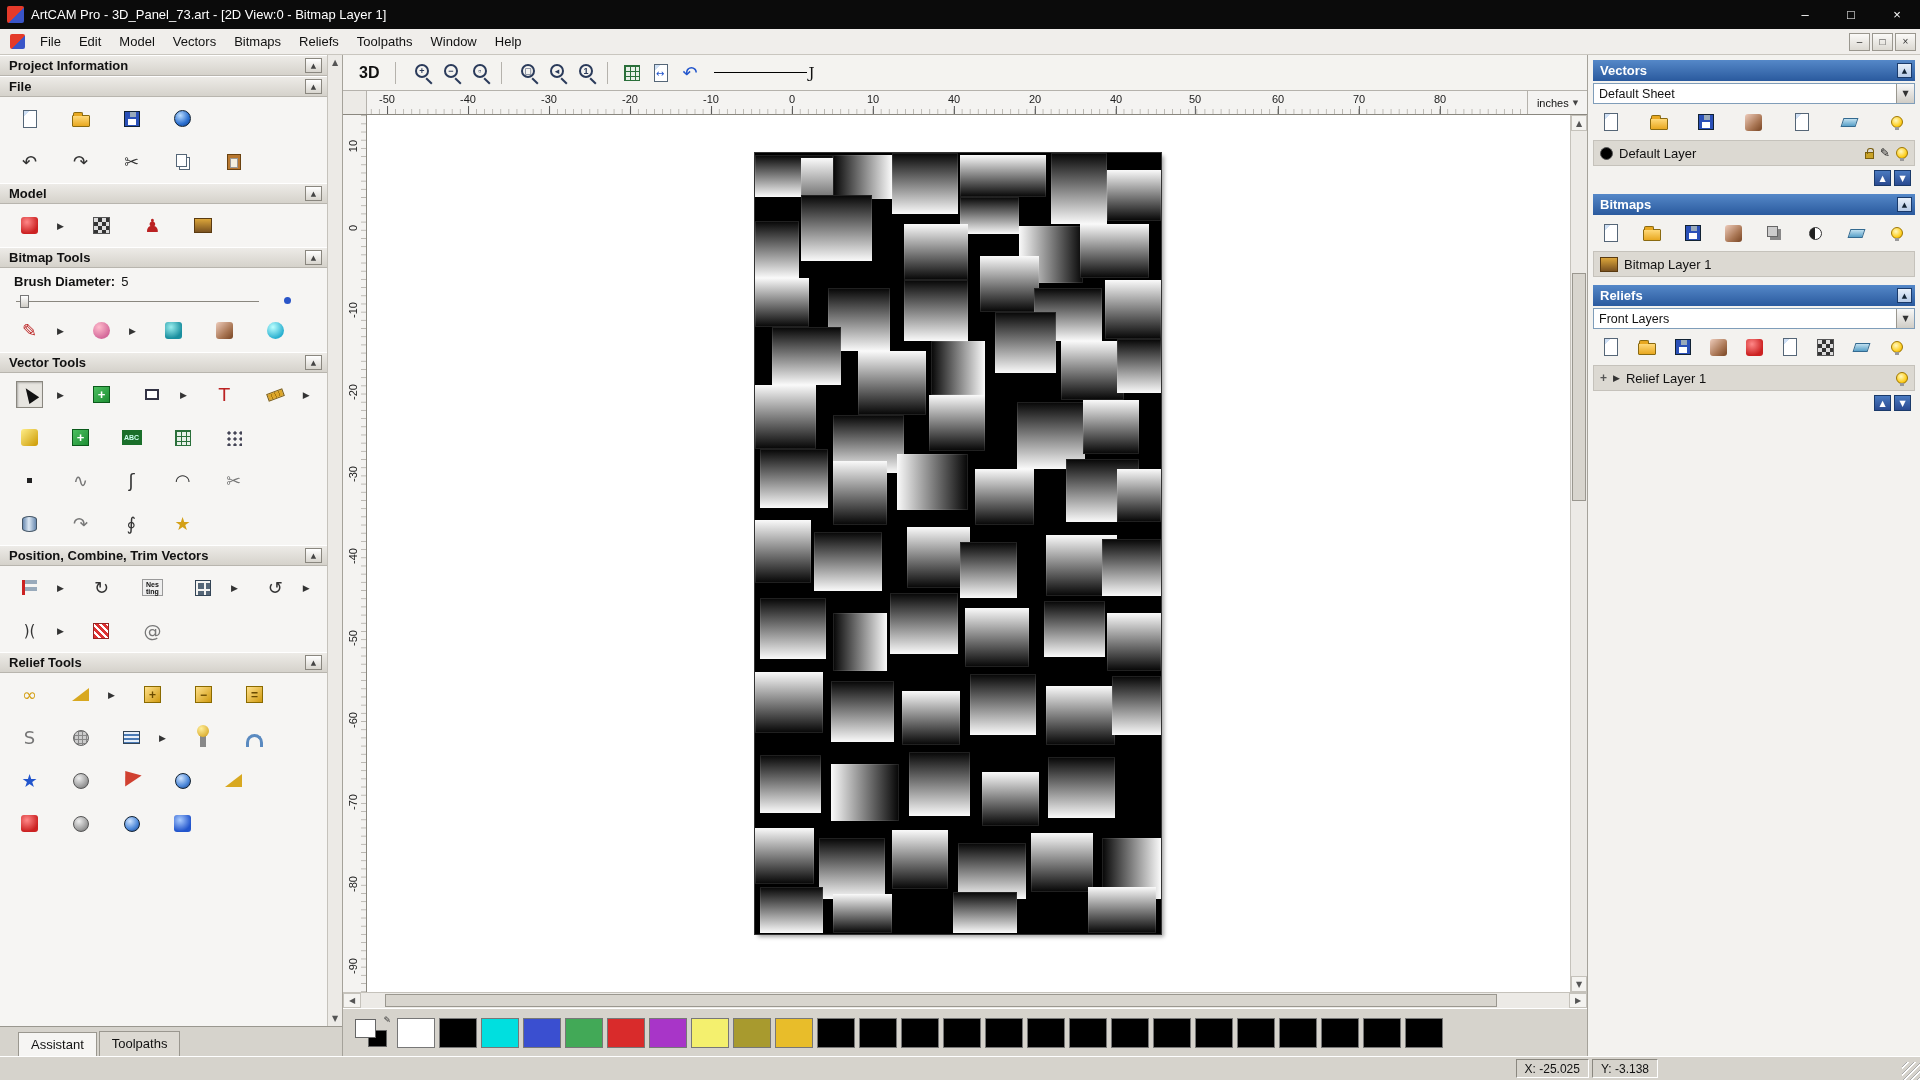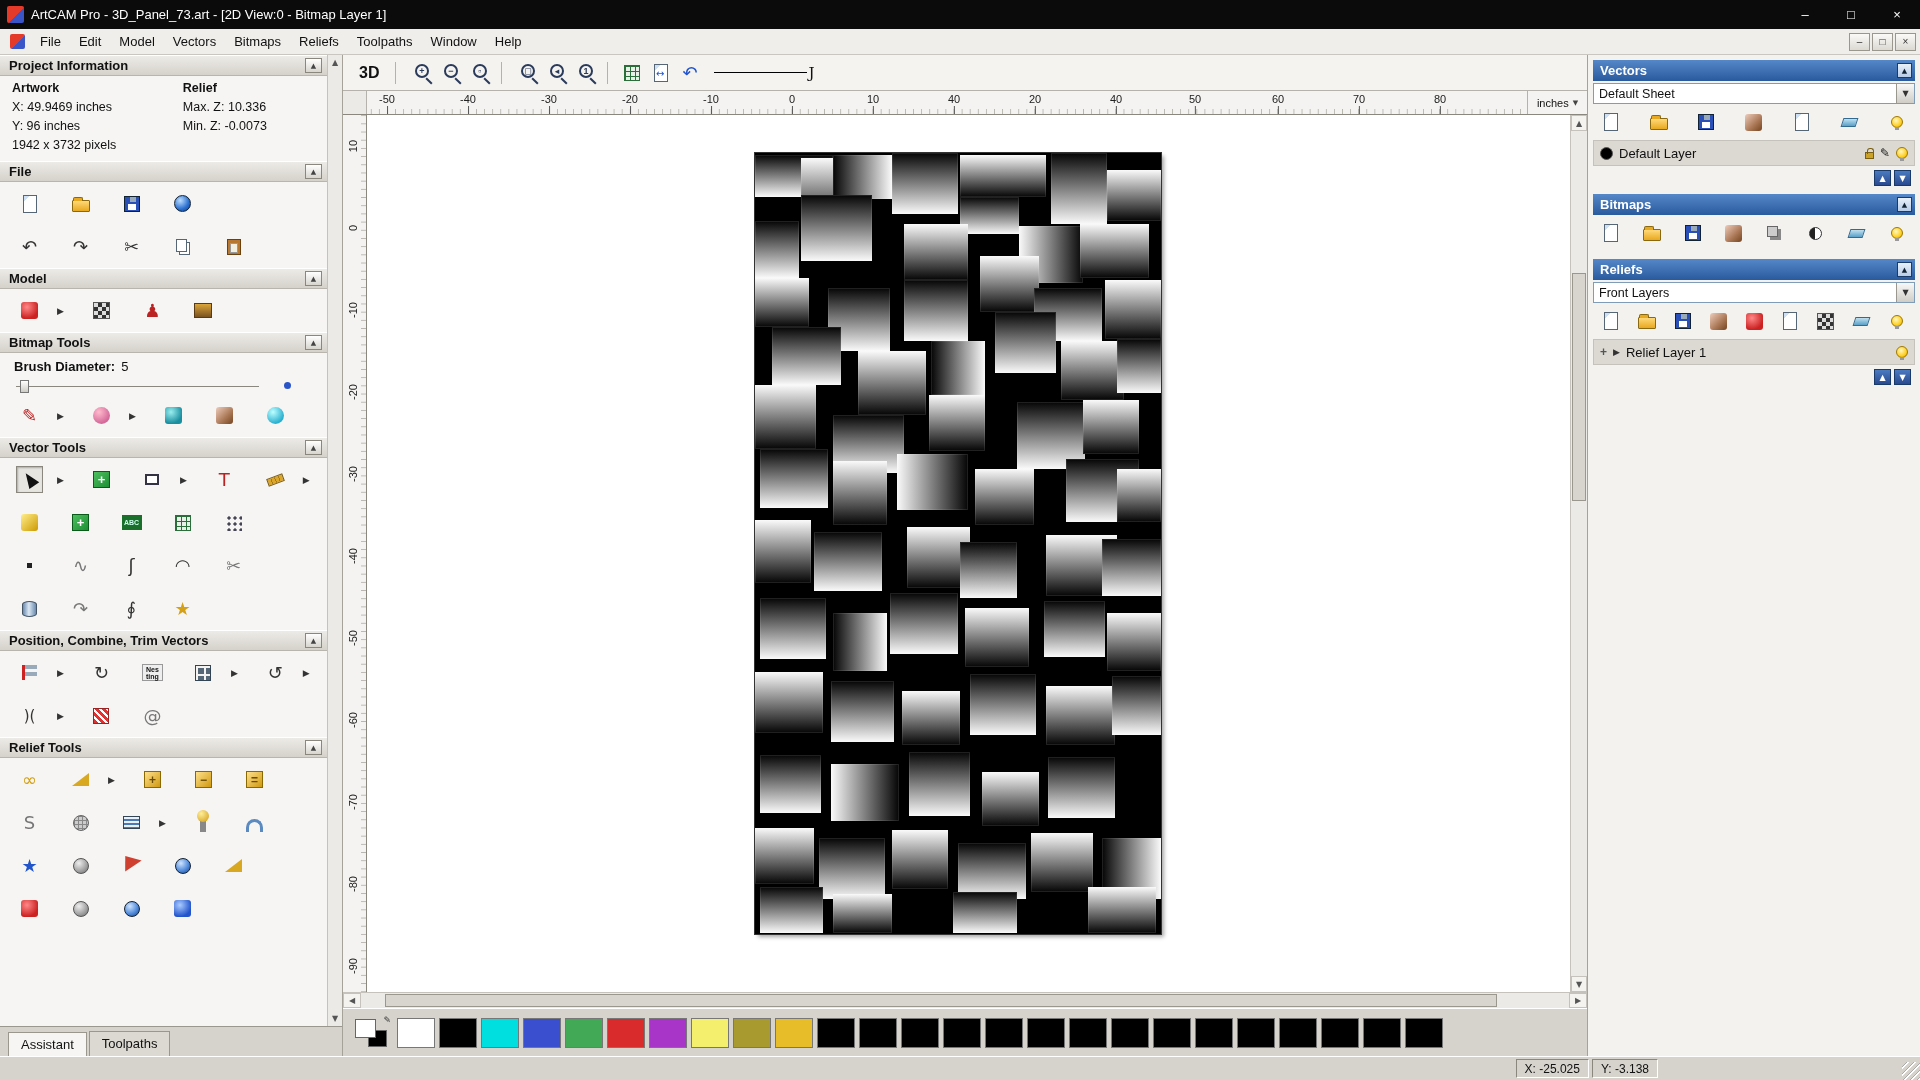--- a/index.html
+++ b/index.html
@@ -42,21 +42,21 @@
   .tool.pressed { border:1px solid #8a877f; background:#e7e5e0; box-shadow:inset 1px 1px 2px rgba(0,0,0,.25); }
   .fly { font-size:9px; color:#333; margin-left:-10px; }
   .brush-row { display:flex; align-items:baseline; padding:6px 12px 0 14px; gap:6px; }
   .brush-label { font-weight:bold; }
   .slider { position:relative; height:16px; margin:4px 18px 0 16px; }
   .slider .track { position:absolute; left:0; right:50px; top:8px; border-top:1px solid #8a877f; }
   .slider .thumb { position:absolute; left:4px; top:2px; width:9px; height:13px; background:linear-gradient(#fff,#cfccc5); border:1px solid #777; }
   .slider .maxdot { position:absolute; right:18px; top:4px; width:7px; height:7px; border-radius:50%; background:#2a55c8; }
   .left-scroll { position:absolute; right:0; top:0; bottom:0; width:15px; background:#eceae6; border-left:1px solid #c5c2bb; }
   .scr-btn { position:absolute; left:0; width:14px; height:15px; display:flex; align-items:center; justify-content:center; font-size:8px; color:#555; }
-  .tabs-bar { height:30px; background:#d6d3cc; border-top:1px solid #9a978f; display:flex; align-items:flex-end; padding-left:8px; gap:2px; }
+  .tabs-bar { height:30px; background:#d6d3cc; border-top:1px solid #9a978f; display:flex; align-items:flex-end; padding-left:18px; gap:2px; }
   .tab { padding:4px 12px 5px; border:1px solid #9a978f; border-bottom:none; background:#dcd9d2; font-size:13px; }
   .tab.active { background:#f6f5f3; position:relative; top:1px; font-weight:normal; }
 
   
   .glyph { display:flex; align-items:center; justify-content:center; font-size:15px; }
   .blob { width:17px; height:17px; border-radius:3px; }
   .c-dk{color:#333}.c-red{color:#b22}.c-gray{color:#777}.c-gold{color:#d4a017}.c-blue{color:#2255cc}.c-big{font-size:18px}
   .b-red { background:radial-gradient(circle at 35% 30%,#f88,#c22 70%); }
   .b-pink{ background:radial-gradient(circle at 35% 30%,#fbc,#d4699a 70%); border-radius:50%; }
   .b-teal{ background:radial-gradient(circle at 35% 30%,#9ee,#1a8f9f 70%); }
@@ -214,30 +214,20 @@
     </div>
 </div>
 
 <div class="main">
 
   <div class="left-panel">
     <div class="left-content">
       <div class="lsec-h">
         <span>Project Information</span>
         <span class="sec-arrow chr">▲</span>
-      </div>
-      <div class="pi-grid">
-        <span class="pi-head">Artwork</span>
-        <span class="pi-head">Relief</span>
-        <span>X: 49.9469 inches</span>
-        <span>Max. Z: 10.336</span>
-        <span>Y: 96 inches</span>
-        <span>Min. Z: -0.0073</span>
-        <span>1942 x 3732 pixels</span>
-        <span></span>
       </div>
 
       <div class="lsec-h">
         <span>File</span>
         <span class="sec-arrow chr">▲</span>
       </div>
       <div class="icon-row tight">
           <div class="tool">
             <span class="glyph i-page"></span>
           </div>
@@ -803,20 +793,26 @@
           <div class="tool">
             <span class="glyph i-contrast"></span>
           </div>
           <div class="tool">
             <span class="glyph i-eraser"></span>
           </div>
           <div class="tool">
             <span class="glyph i-bulb"></span>
           </div>
         </div>
+      <div class="layer-row">
+        <span class="glyph">
+            <span class="i-pic"></span>
+          </span>
+        <span class="lbl">Bitmap Layer 1</span>
+      </div>
     </div>
 
     <div class="rsec">
       <div class="rsec-h">
         <span>Reliefs</span>
         <span class="rsec-arrow chr">▲</span>
       </div>
       <div class="dropdown">
         <span class="txt">Front Layers</span>
         <span class="dd-btn chr">▼</span>

